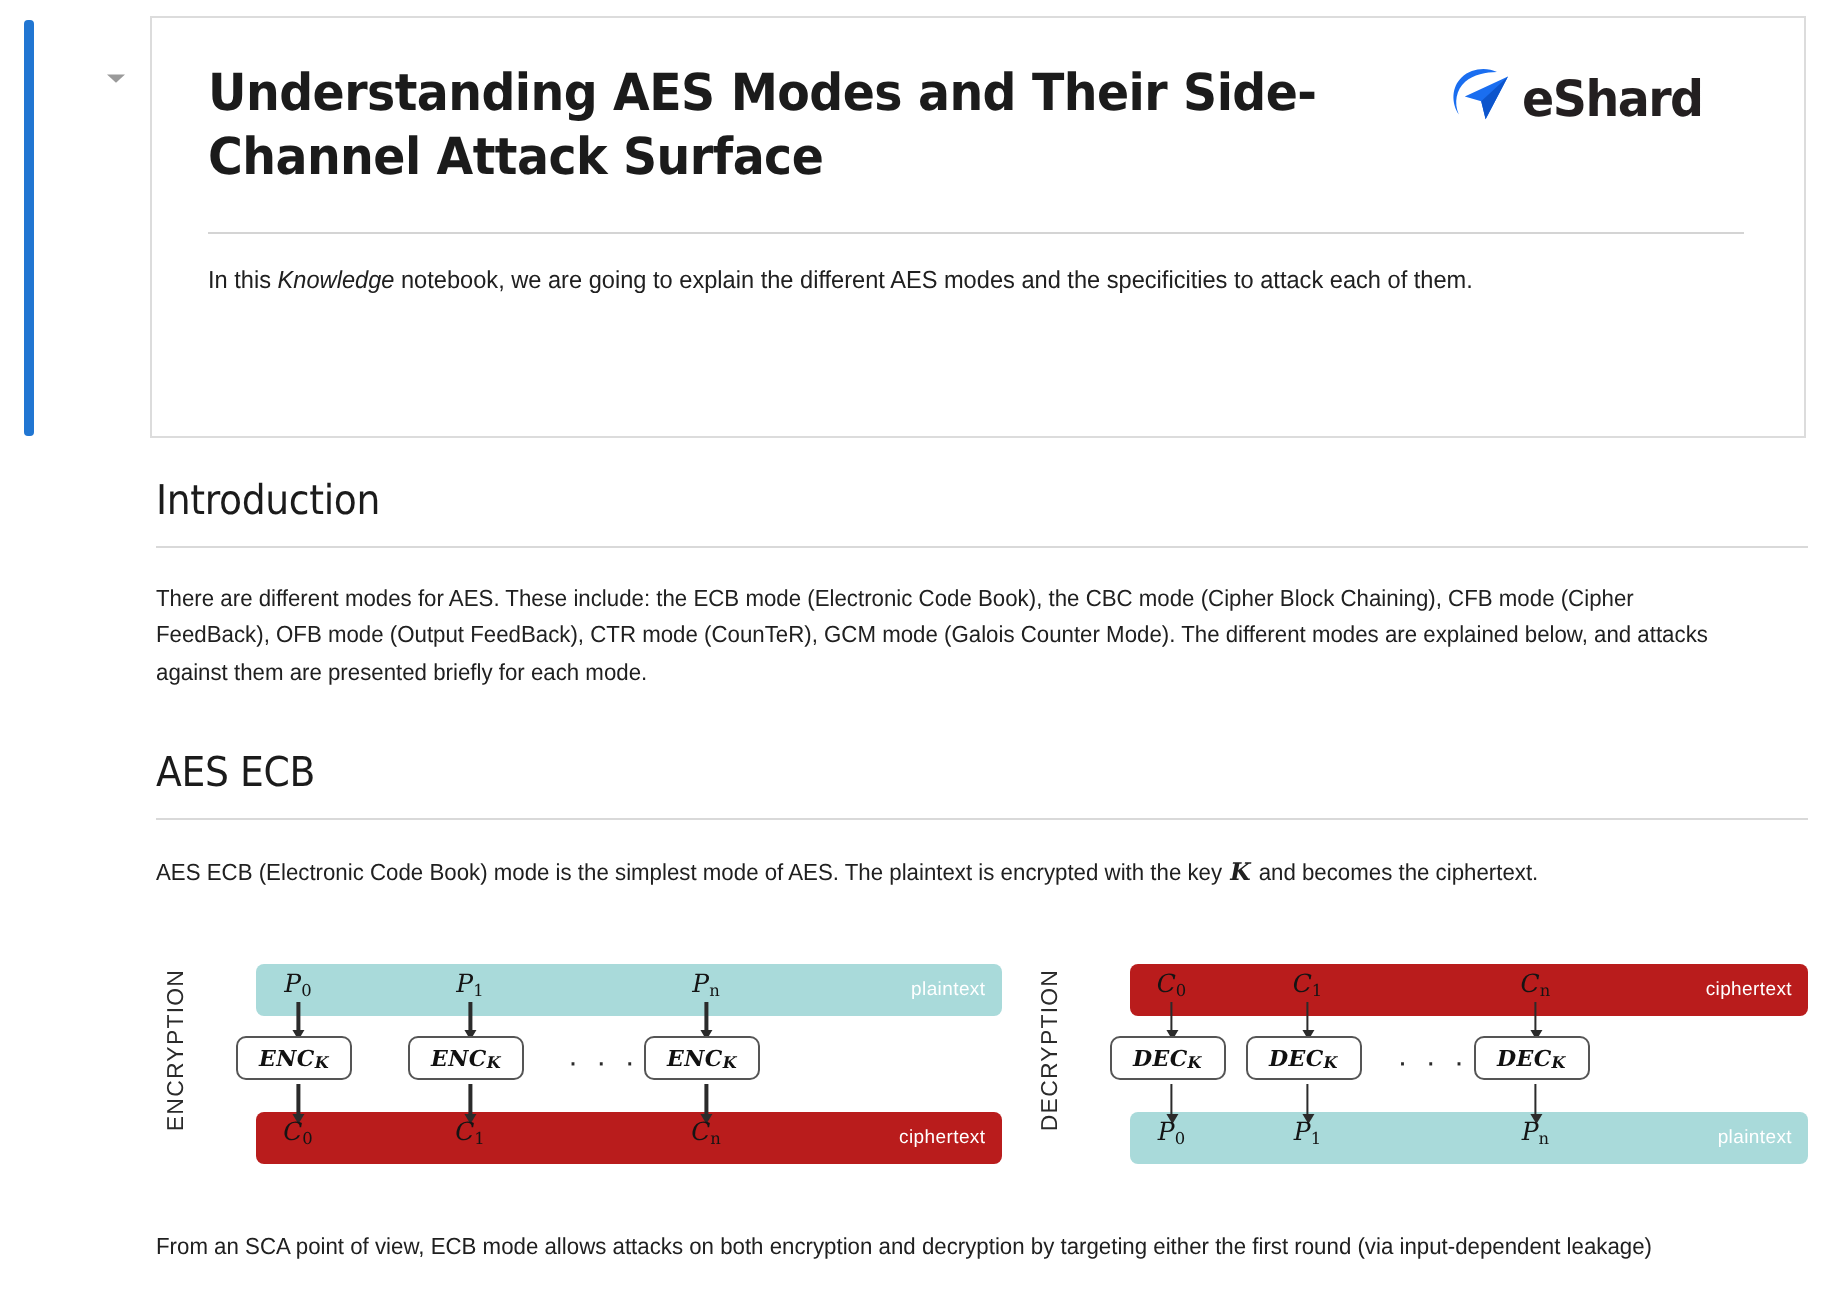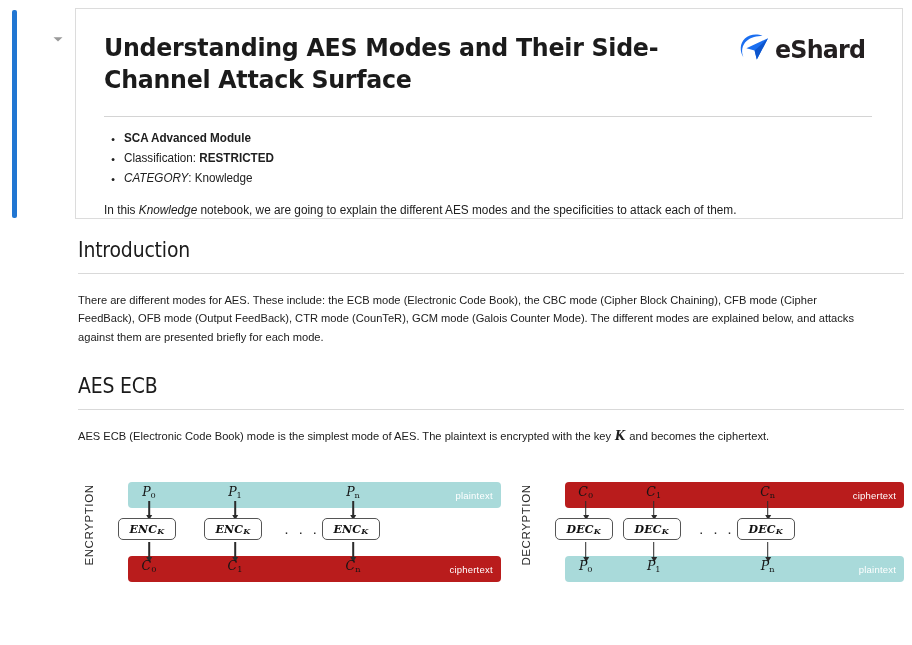--- a/index.html
+++ b/index.html
@@ -78,21 +78,21 @@
     transform: scaleX(0.93);
     transform-origin: left top;
   }
 
   .brand-logo {
     flex: 0 0 auto;
     display: flex;
     align-items: center;
     gap: 2px;
     margin-top: 2px;
-    margin-right: 2px;
+    margin-right: 16px;
   }
   .brand-mark { display:block; }
   .brand-word {
     font-family: "DejaVu Sans", sans-serif;
     font-weight: 700;
     font-size: 25px;
     letter-spacing: -0.8px;
     color: #231f20;
     transform: scaleX(0.95);
     transform-origin: left center;
@@ -345,31 +345,20 @@
               <path d="M31.0 5.2 L9.4 15.2 L17.6 17.6 L19.8 26.6 Z" fill="#1a6ef0"></path>
               <path d="M31.0 5.2 L17.6 17.6 L19.8 26.6 Z" fill="#0d55cc"></path>
             </svg>
           </span>
           <span class="brand-word">eShard</span>
         </div>
       </div>
 
       <hr class="rule">
 
-      <ul class="meta-list">
-        <li>
-          <span class="b">SCA Advanced Module</span>
-        </li>
-        <li>
-          <span>Classification: </span><span class="b">RESTRICTED</span>
-        </li>
-        <li>
-          <span class="i">CATEGORY</span><span>: Knowledge</span>
-        </li>
-      </ul>
 
       <p class="intro-line">
         <span>In this </span><span class="i">Knowledge</span><span> notebook, we are going to explain the different AES modes and the specificities to attack each of them.</span>
       </p>
 
     </div>
   </div>
 
   <div class="section" style="top:374px;">
     <h2 class="section-title">AES ECB</h2>
@@ -484,14 +473,17 @@
             </div>
           <div class="arrow a2"></div>
           <div class="sym bottom"><span>P</span><sub>n</sub></div>
         </div>
 
       </div>
     </div>
 
   </div>
 
+  <div class="section" style="top:615px;">
+    <p class="body-text" style="margin:0;">From an SCA point of view, ECB mode allows attacks on both encryption and decryption by targeting either the first round (via input-dependent leakage)</p>
+  </div>
 
 </div>
 
 </body></html>

